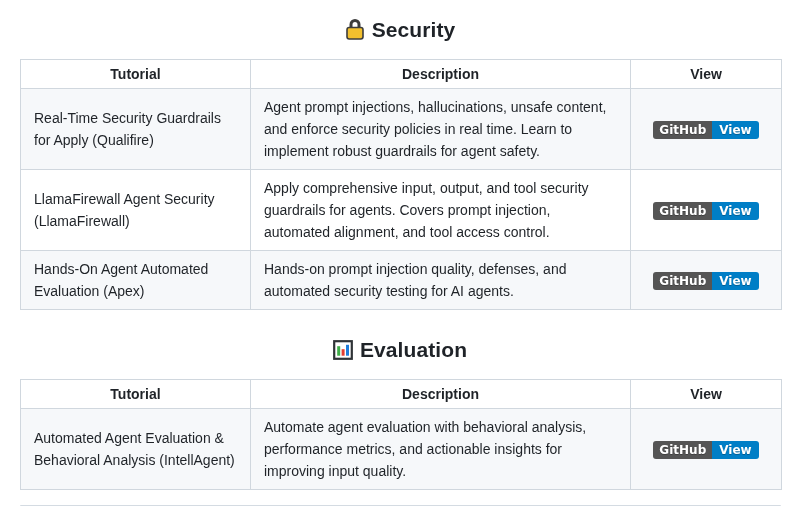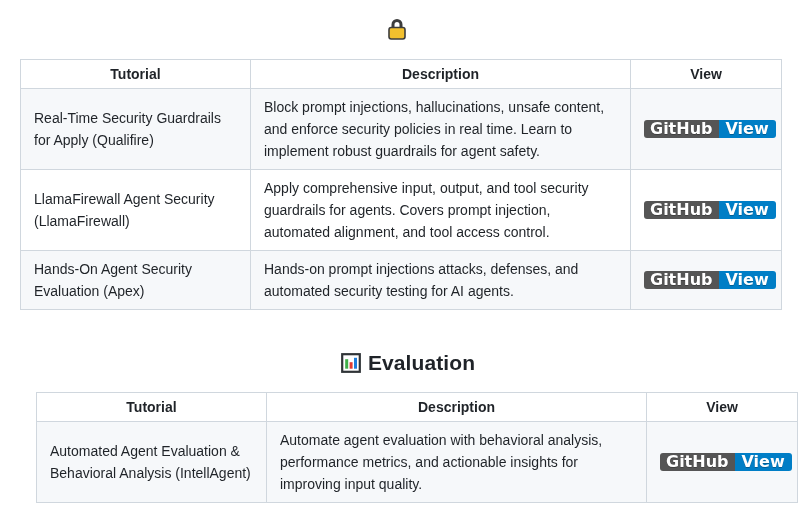--- a/index.html
+++ b/index.html
@@ -16,21 +16,21 @@
     font-size: 21px;
     font-weight: 700;
     color: #1f2328;
     letter-spacing: 0.1px;
     margin: 0 0 13px 0;
     line-height: 27px;
   }
   h2.section-heading + table { margin-bottom: 0; }
   .heading-icon { display: inline-block; vertical-align: -3px; margin-right: 7px; }
 
-  .section-evaluation { margin-top: 39px; padding-left: 16px; }
+  .section-evaluation { margin-top: 26px; }
 
   table.tutorials {
     border-collapse: collapse;
     width: 761px;
     margin-left: 20px;
     font-size: 14px;
     table-layout: fixed;
     border-radius: 29px;
   }
   col.col-tutorial { width: 230px; }
@@ -57,21 +57,21 @@
   tbody tr:nth-child(even) { background: #ffffff; }
   td.view-cell { text-align: center; }
 
   .badge {
     display: inline-flex;
     height: 18px;
     line-height: 18px;
     border-radius: 3px;
     overflow: hidden;
     font-family: "DejaVu Sans", "Liberation Sans", sans-serif;
-    font-size: 16px;
+    font-size: 12px;
     font-weight: 700;
     color: #ffffff;
     cursor: pointer;
     white-space: nowrap;
     text-shadow: 0 1px 0 rgba(0,0,0,0.25);
   }
   .badge .badge-left  { background: #555555; padding: 0 6px; }
   .badge .badge-right { background: #007ec6; padding: 0 7px; }
 
   hr.bottom-divider {
@@ -88,60 +88,60 @@
 
 <div class="page">
 
   <div class="section section-security">
     <h2 class="section-heading">
       <span class="heading-icon">
         <svg width="20" height="23" viewBox="0 0 20 23" aria-hidden="true">
           <path d="M6 12 V7.5 a4 4 0 0 1 8 0 V12" fill="none" stroke="#3c3c3c" stroke-width="3"></path>
           <rect x="2" y="10.5" width="16" height="11.5" rx="2.2" fill="#f2c02e" stroke="#3c3c3c" stroke-width="1.6"></rect>
         </svg>
-      </span>
+      </span><span>Security</span>
     </h2>
 
     <table class="tutorials">
       <colgroup>
           <col class="col-tutorial">
           <col class="col-description">
           <col class="col-view">
         </colgroup>
       <thead>
         <tr>
           <th>Tutorial</th>
           <th>Description</th>
           <th>View</th>
         </tr>
       </thead>
       <tbody>
         <tr>
           <td class="tutorial-cell">Real-Time Security Guardrails for Apply (Qualifire)</td>
-          <td class="description-cell">Block prompt injections, hallucinations, unsafe content, and enforce security policies in real time. Learn to implement robust guardrails for agent safety.</td>
+          <td class="description-cell">Agent prompt injections, hallucinations, unsafe content, and enforce security policies in real time. Learn to implement robust guardrails for agent safety.</td>
           <td class="view-cell">
             <span class="badge">
                 <span class="badge-left">GitHub</span>
                 <span class="badge-right">View</span>
               </span>
           </td>
         </tr>
         <tr>
           <td class="tutorial-cell">LlamaFirewall Agent Security (LlamaFirewall)</td>
           <td class="description-cell">Apply comprehensive input, output, and tool security guardrails for agents. Covers prompt injection, automated alignment, and tool access control.</td>
           <td class="view-cell">
             <span class="badge">
                 <span class="badge-left">GitHub</span>
                 <span class="badge-right">View</span>
               </span>
           </td>
         </tr>
         <tr>
-          <td class="tutorial-cell">Hands-On Agent Security Evaluation (Apex)</td>
-          <td class="description-cell">Hands-on prompt injections attacks, defenses, and automated security testing for AI agents.</td>
+          <td class="tutorial-cell">Hands-On Agent Automated Evaluation (Apex)</td>
+          <td class="description-cell">Hands-on prompt injection quality, defenses, and automated security testing for AI agents.</td>
           <td class="view-cell">
             <span class="badge">
                 <span class="badge-left">GitHub</span>
                 <span class="badge-right">View</span>
               </span>
           </td>
         </tr>
       </tbody>
     </table>
   </div>

